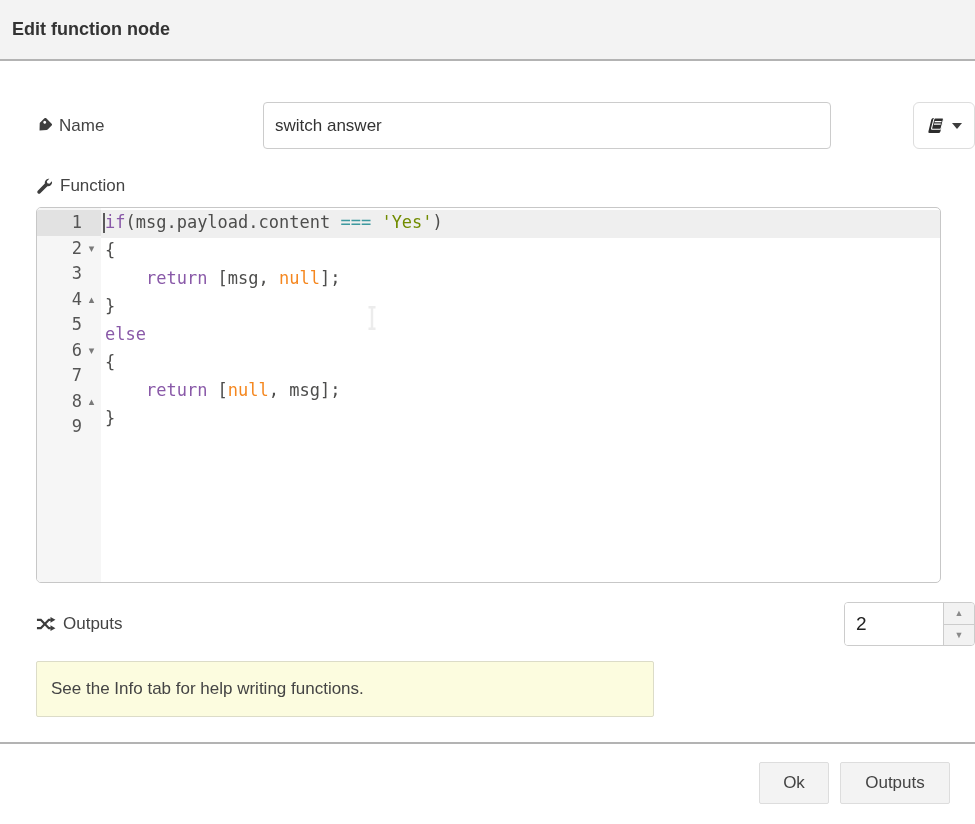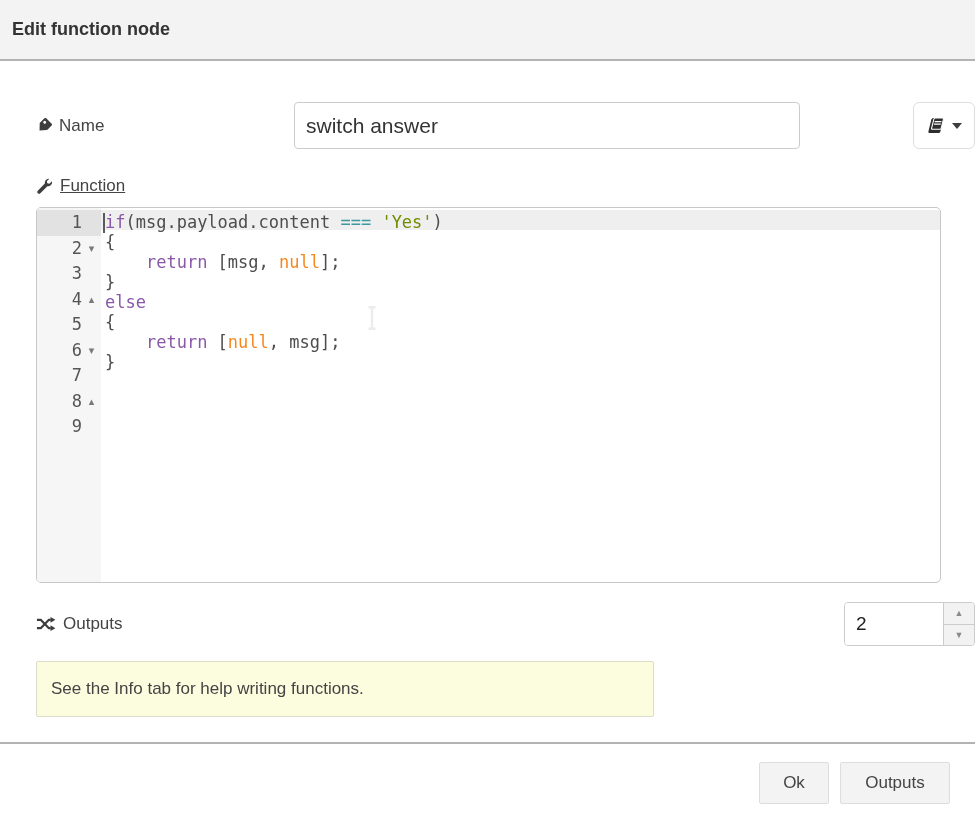--- a/index.html
+++ b/index.html
@@ -13,44 +13,44 @@
 
   
   .content { padding-left:36px; }
   .form-row { display:flex; align-items:center;justify-content:space-between; }
   .row-label { display:flex; align-items:center; gap:7px; width:158px;
                font-size:17px; color:#444; }
   .icon svg { display:block; }
 
   
   .name-row { margin-top:41px; }
-  .text-input { width:506px; height:47px; border:1px solid #ccc; border-radius:4px;
-                font-size:21px; font-family:"Liberation Sans",sans-serif; color:#333;
+  .text-input { width:568px; height:47px; border:1px solid #ccc; border-radius:4px;
+                font-size:17px; font-family:"Liberation Sans",sans-serif; color:#333;
                 padding-left:11px; outline:none; background:#fff; }
   .lib-button { margin-left:13px; width:62px; height:47px; background:#fff;
                 border:1px solid #ddd; border-radius:6px; display:flex;
                 align-items:center; justify-content:center; gap:6px; cursor:pointer; }
   .caret-down { width:0; height:0; border-left:5px solid transparent;
                 border-right:5px solid transparent; border-top:6px solid #3d3d3d; }
 
   
-  .func-row { margin-top:27px;text-decoration:underline; }
+  .func-row { margin-top:27px; }
 
   
   .editor { margin-top:11px; width:905px; height:376px; border:1px solid #c7c7c7;
             border-radius:5px; overflow:hidden; display:flex; background:#fff;
             font-family:"DejaVu Sans Mono", monospace; font-size:17px; line-height:25.5px; }
   .gutter { width:64px; background:#f6f6f6; color:#555; flex:none; padding-top:2px; }
   .gutter-cell { height:25.5px; display:flex; justify-content:flex-end; align-items:center; }
   .gutter-cell.active { background:#e2e2e2; }
   .gutter-cell .num { text-align:right; }
   .gutter-cell .fold { width:19px; font-size:11px; color:#7a7a7a; text-align:center;
                        font-family:"DejaVu Sans",sans-serif; }
   .code-area { flex:1; padding-top:2px; position:relative; overflow:hidden; }
-  .code-line { height:20px; white-space:pre; padding-left:4px; position:relative; color:#4d4d4c; }
+  .code-line { height:28px; white-space:pre; padding-left:4px; position:relative; color:#4d4d4c; }
   .code-line.active { background:#efefef; }
   .tok-keyword  { color:#8959a8; }
   .tok-operator { color:#3e999f; }
   .tok-string   { color:#718c00; }
   .tok-constant { color:#f5871f; }
   .tok-plain    { color:#4d4d4c; }
   .editor-caret { position:absolute; left:2px; top:3px; width:2px; height:20px; background:#5a5a5a; }
 
   
   .mouse-ibeam { position:absolute; left:365px; top:306px; pointer-events:none; }

